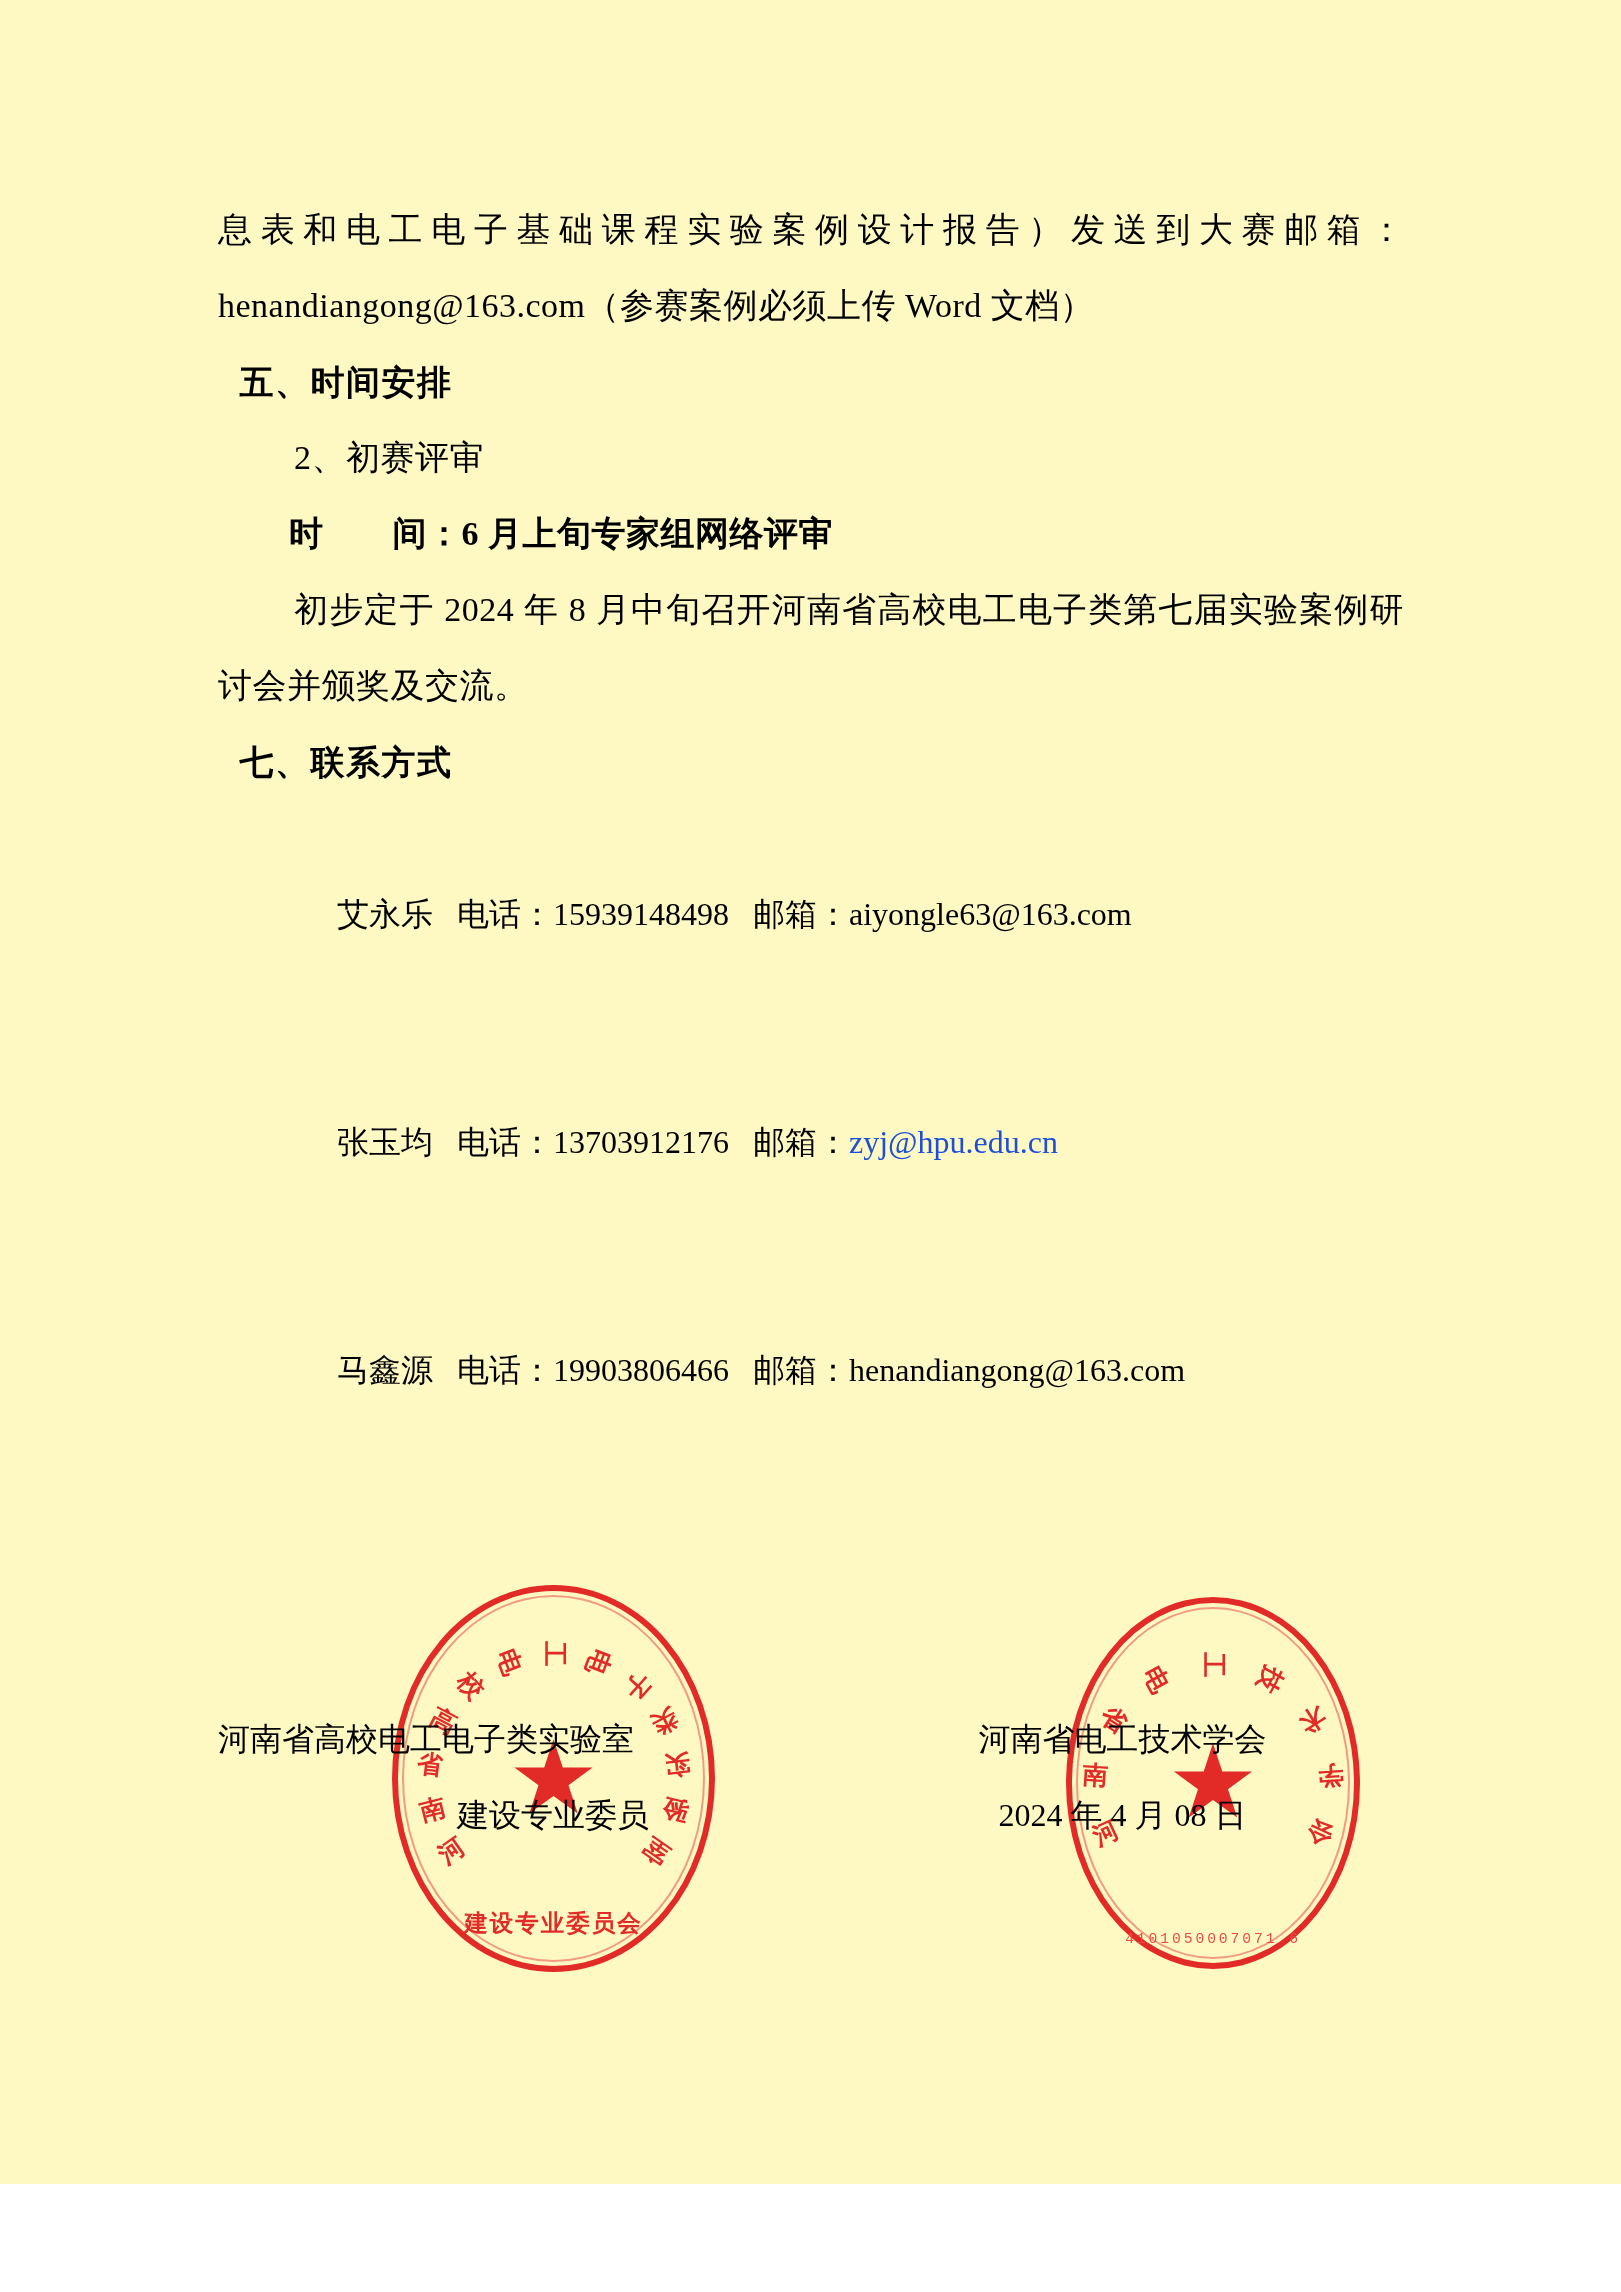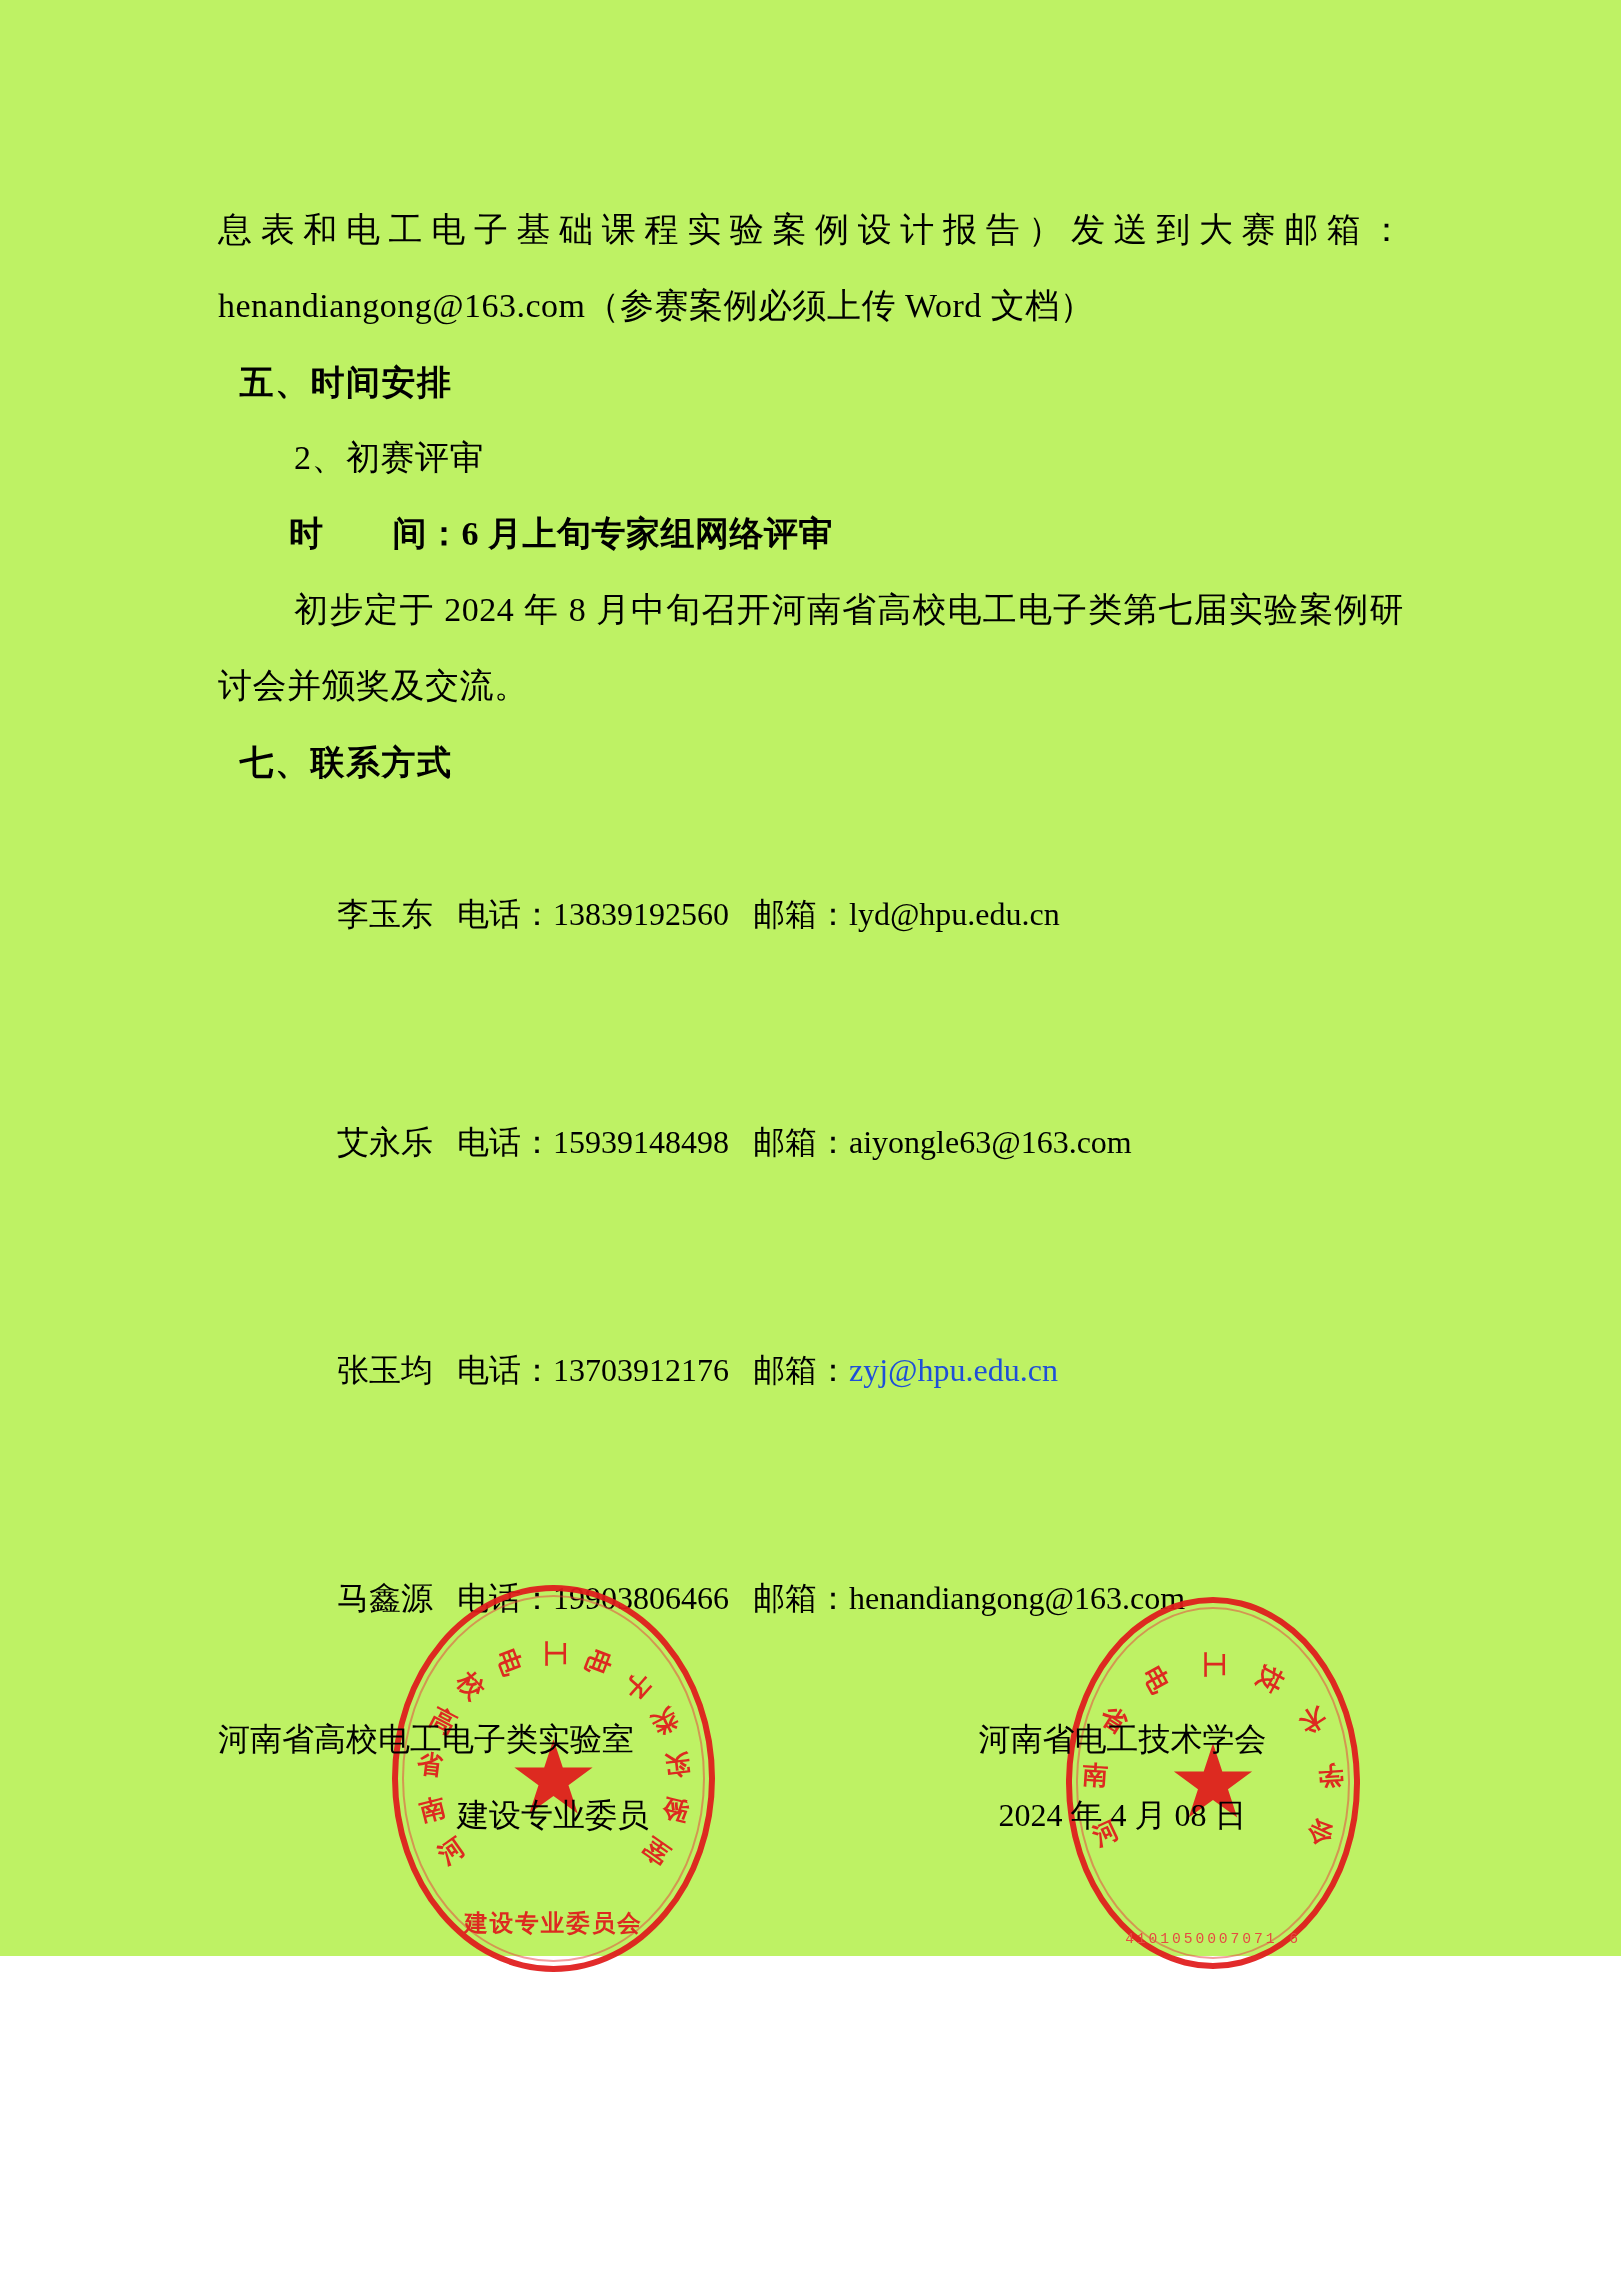--- a/index.html
+++ b/index.html
@@ -12,22 +12,22 @@
     height: 2293px;
     font-family: "Liberation Serif", "DejaVu Serif", serif;
     color: #000000;
     position: relative;
     overflow: hidden;
   }
 
   .page {
     position: relative;
     width: 1621px;
-    height: 1956px;
-    background: #bef264;
+    height: 2184px;
+    background: #fef9c3;
   }
 
   
   .body-area {
     position: absolute;
     left: 218px;
     top: 192px;
     width: 1186px;
   }
 
@@ -204,23 +204,20 @@
     <div class="para indent2">2、初赛评审</div>
 
     <div class="para indent-time">时　　间：6 月上旬专家组网络评审</div>
 
 
 
     <div class="para indent2">初步定于 2024 年 8 月中旬召开河南省高校电工电子类第七届实验案例研讨会并颁奖及交流。</div>
 
     <div class="heading">七、联系方式</div>
 
-    <div class="contact-line">
-      <span>李玉东</span><span>&nbsp;&nbsp;&nbsp;</span><span>电话：</span><span>13839192560</span><span>&nbsp;&nbsp;&nbsp;</span><span>邮箱：</span><span>lyd@hpu.edu.cn</span>
-    </div>
 
     <div class="contact-line">
       <span>艾永乐</span><span>&nbsp;&nbsp;&nbsp;</span><span>电话：</span><span>15939148498</span><span>&nbsp;&nbsp;&nbsp;</span><span>邮箱：</span><span>aiyongle63@163.com</span>
     </div>
 
     <div class="contact-line">
       <span>张玉均</span><span>&nbsp;&nbsp;&nbsp;</span><span>电话：</span><span>13703912176</span><span>&nbsp;&nbsp;&nbsp;</span><span>邮箱：</span><span class="mail-link">zyj@hpu.edu.cn</span>
     </div>
 
     <div class="contact-line">

